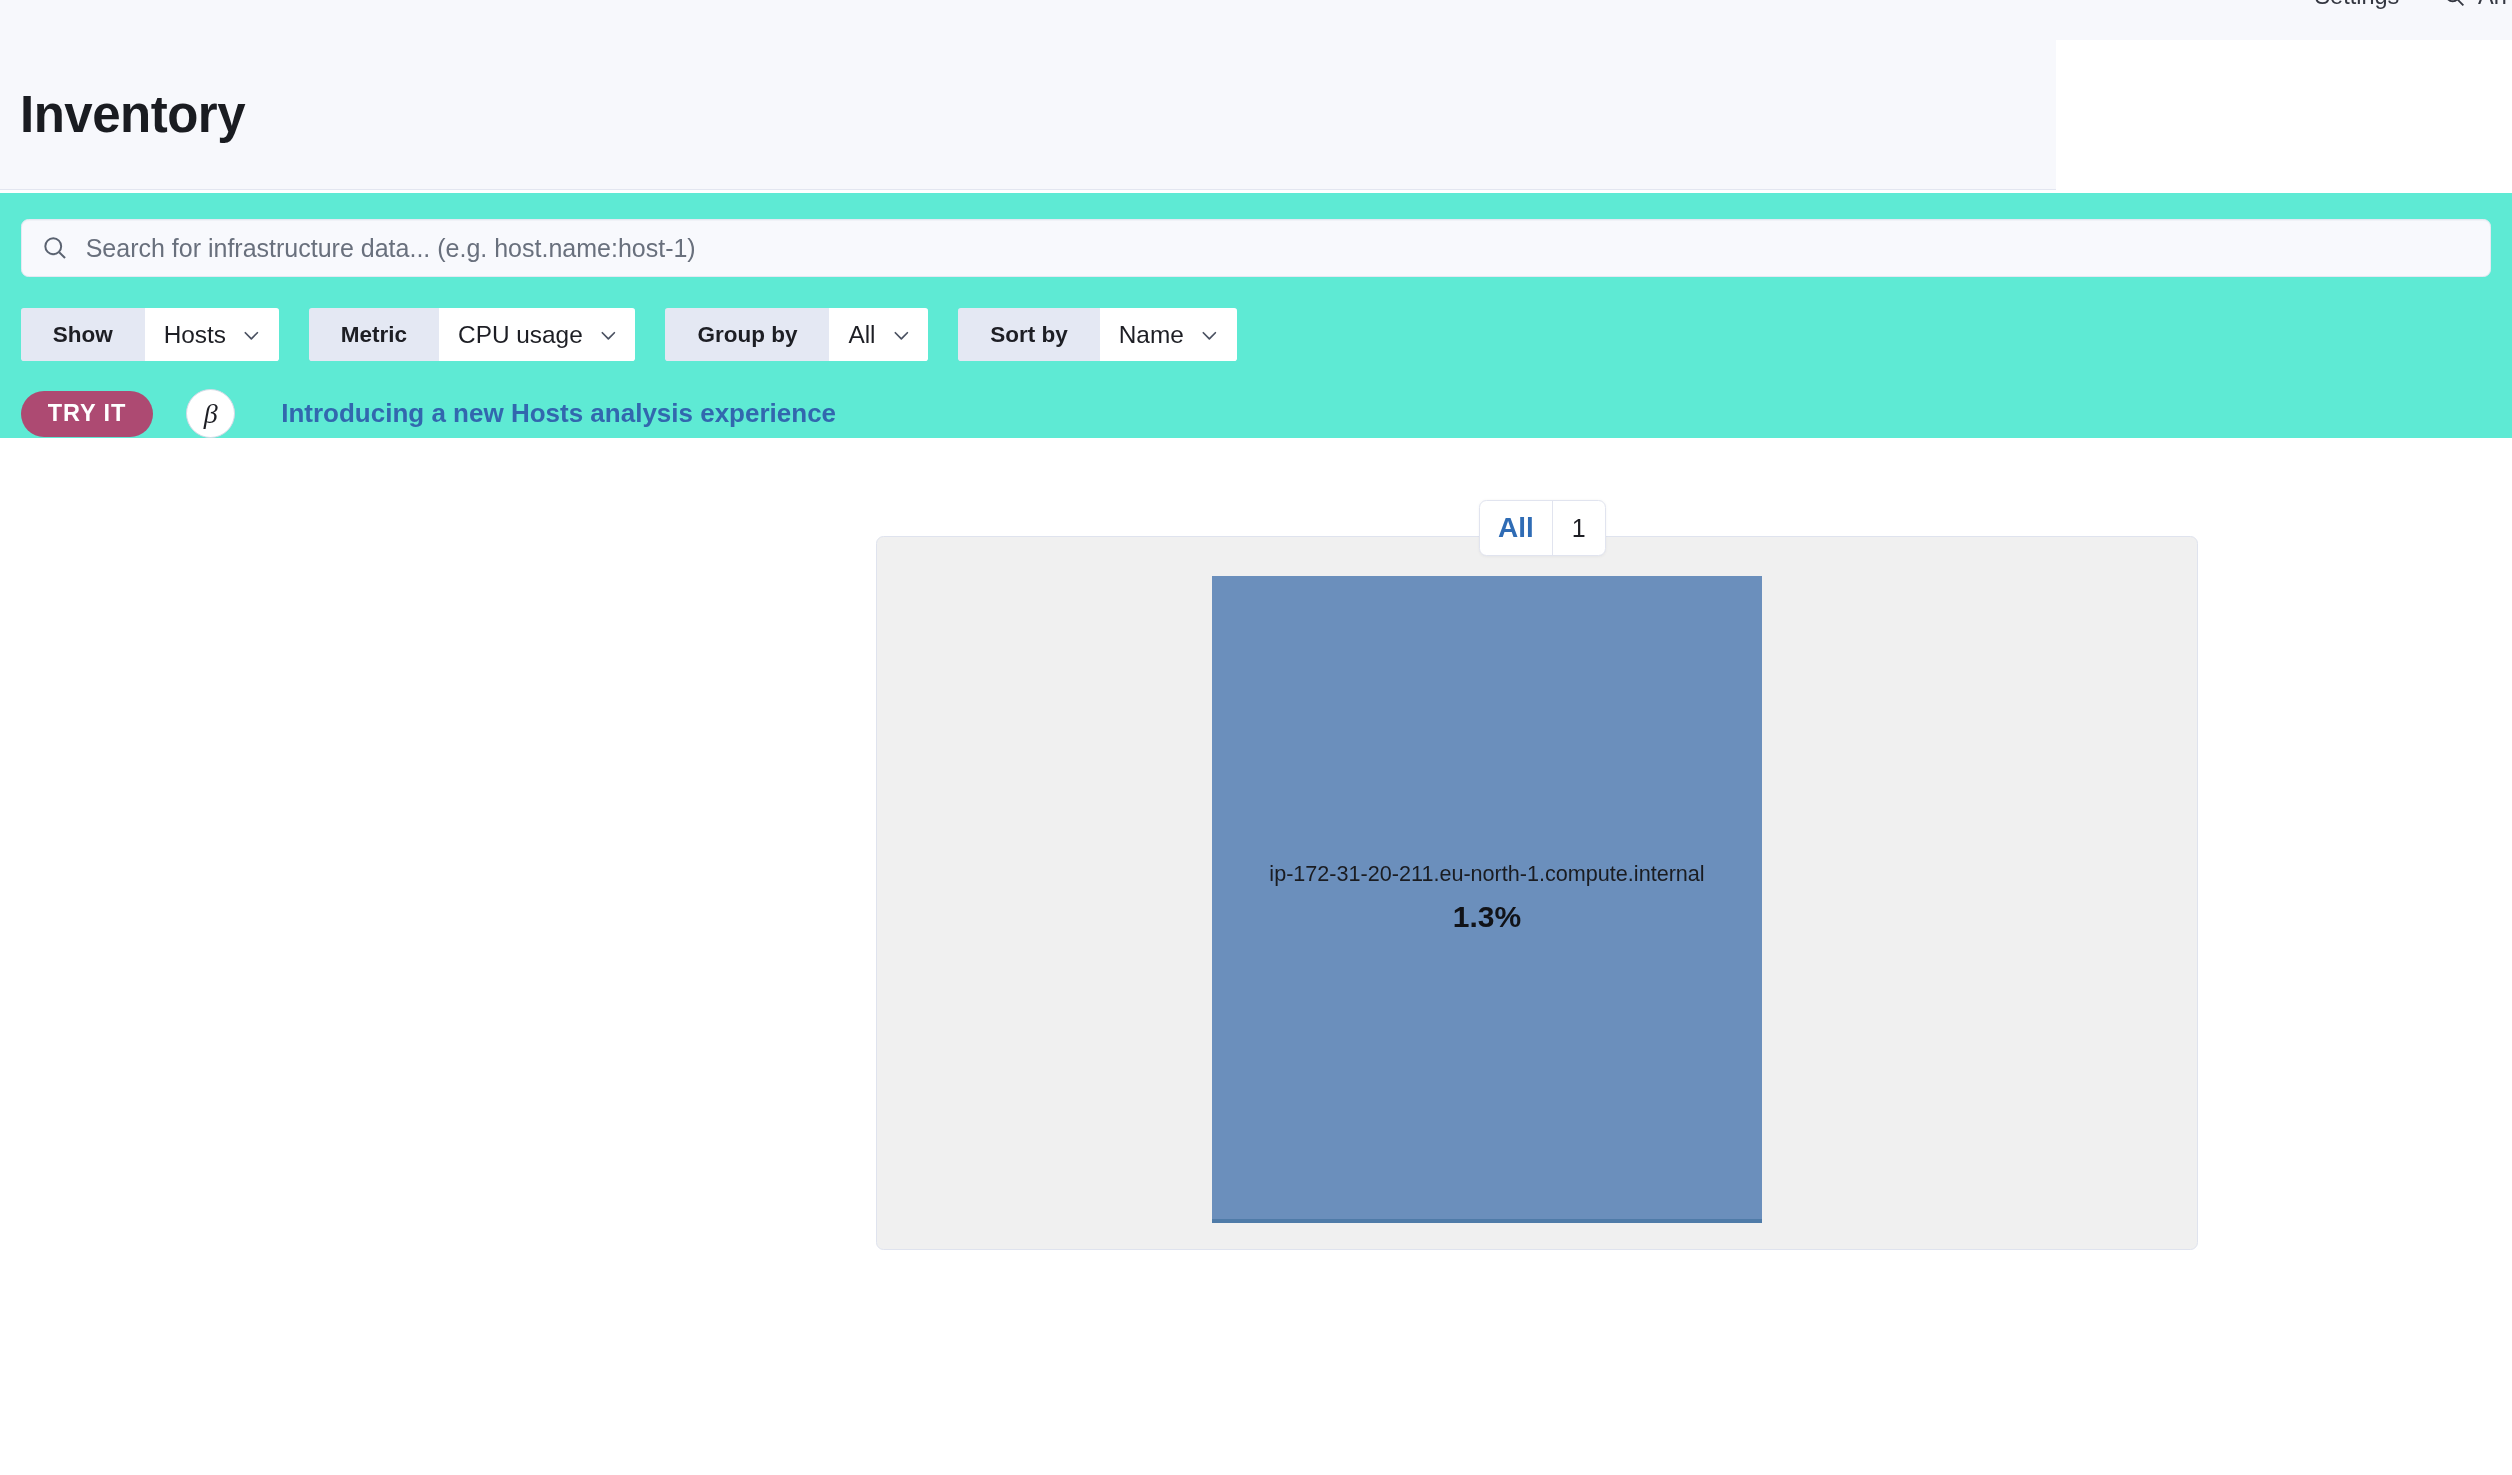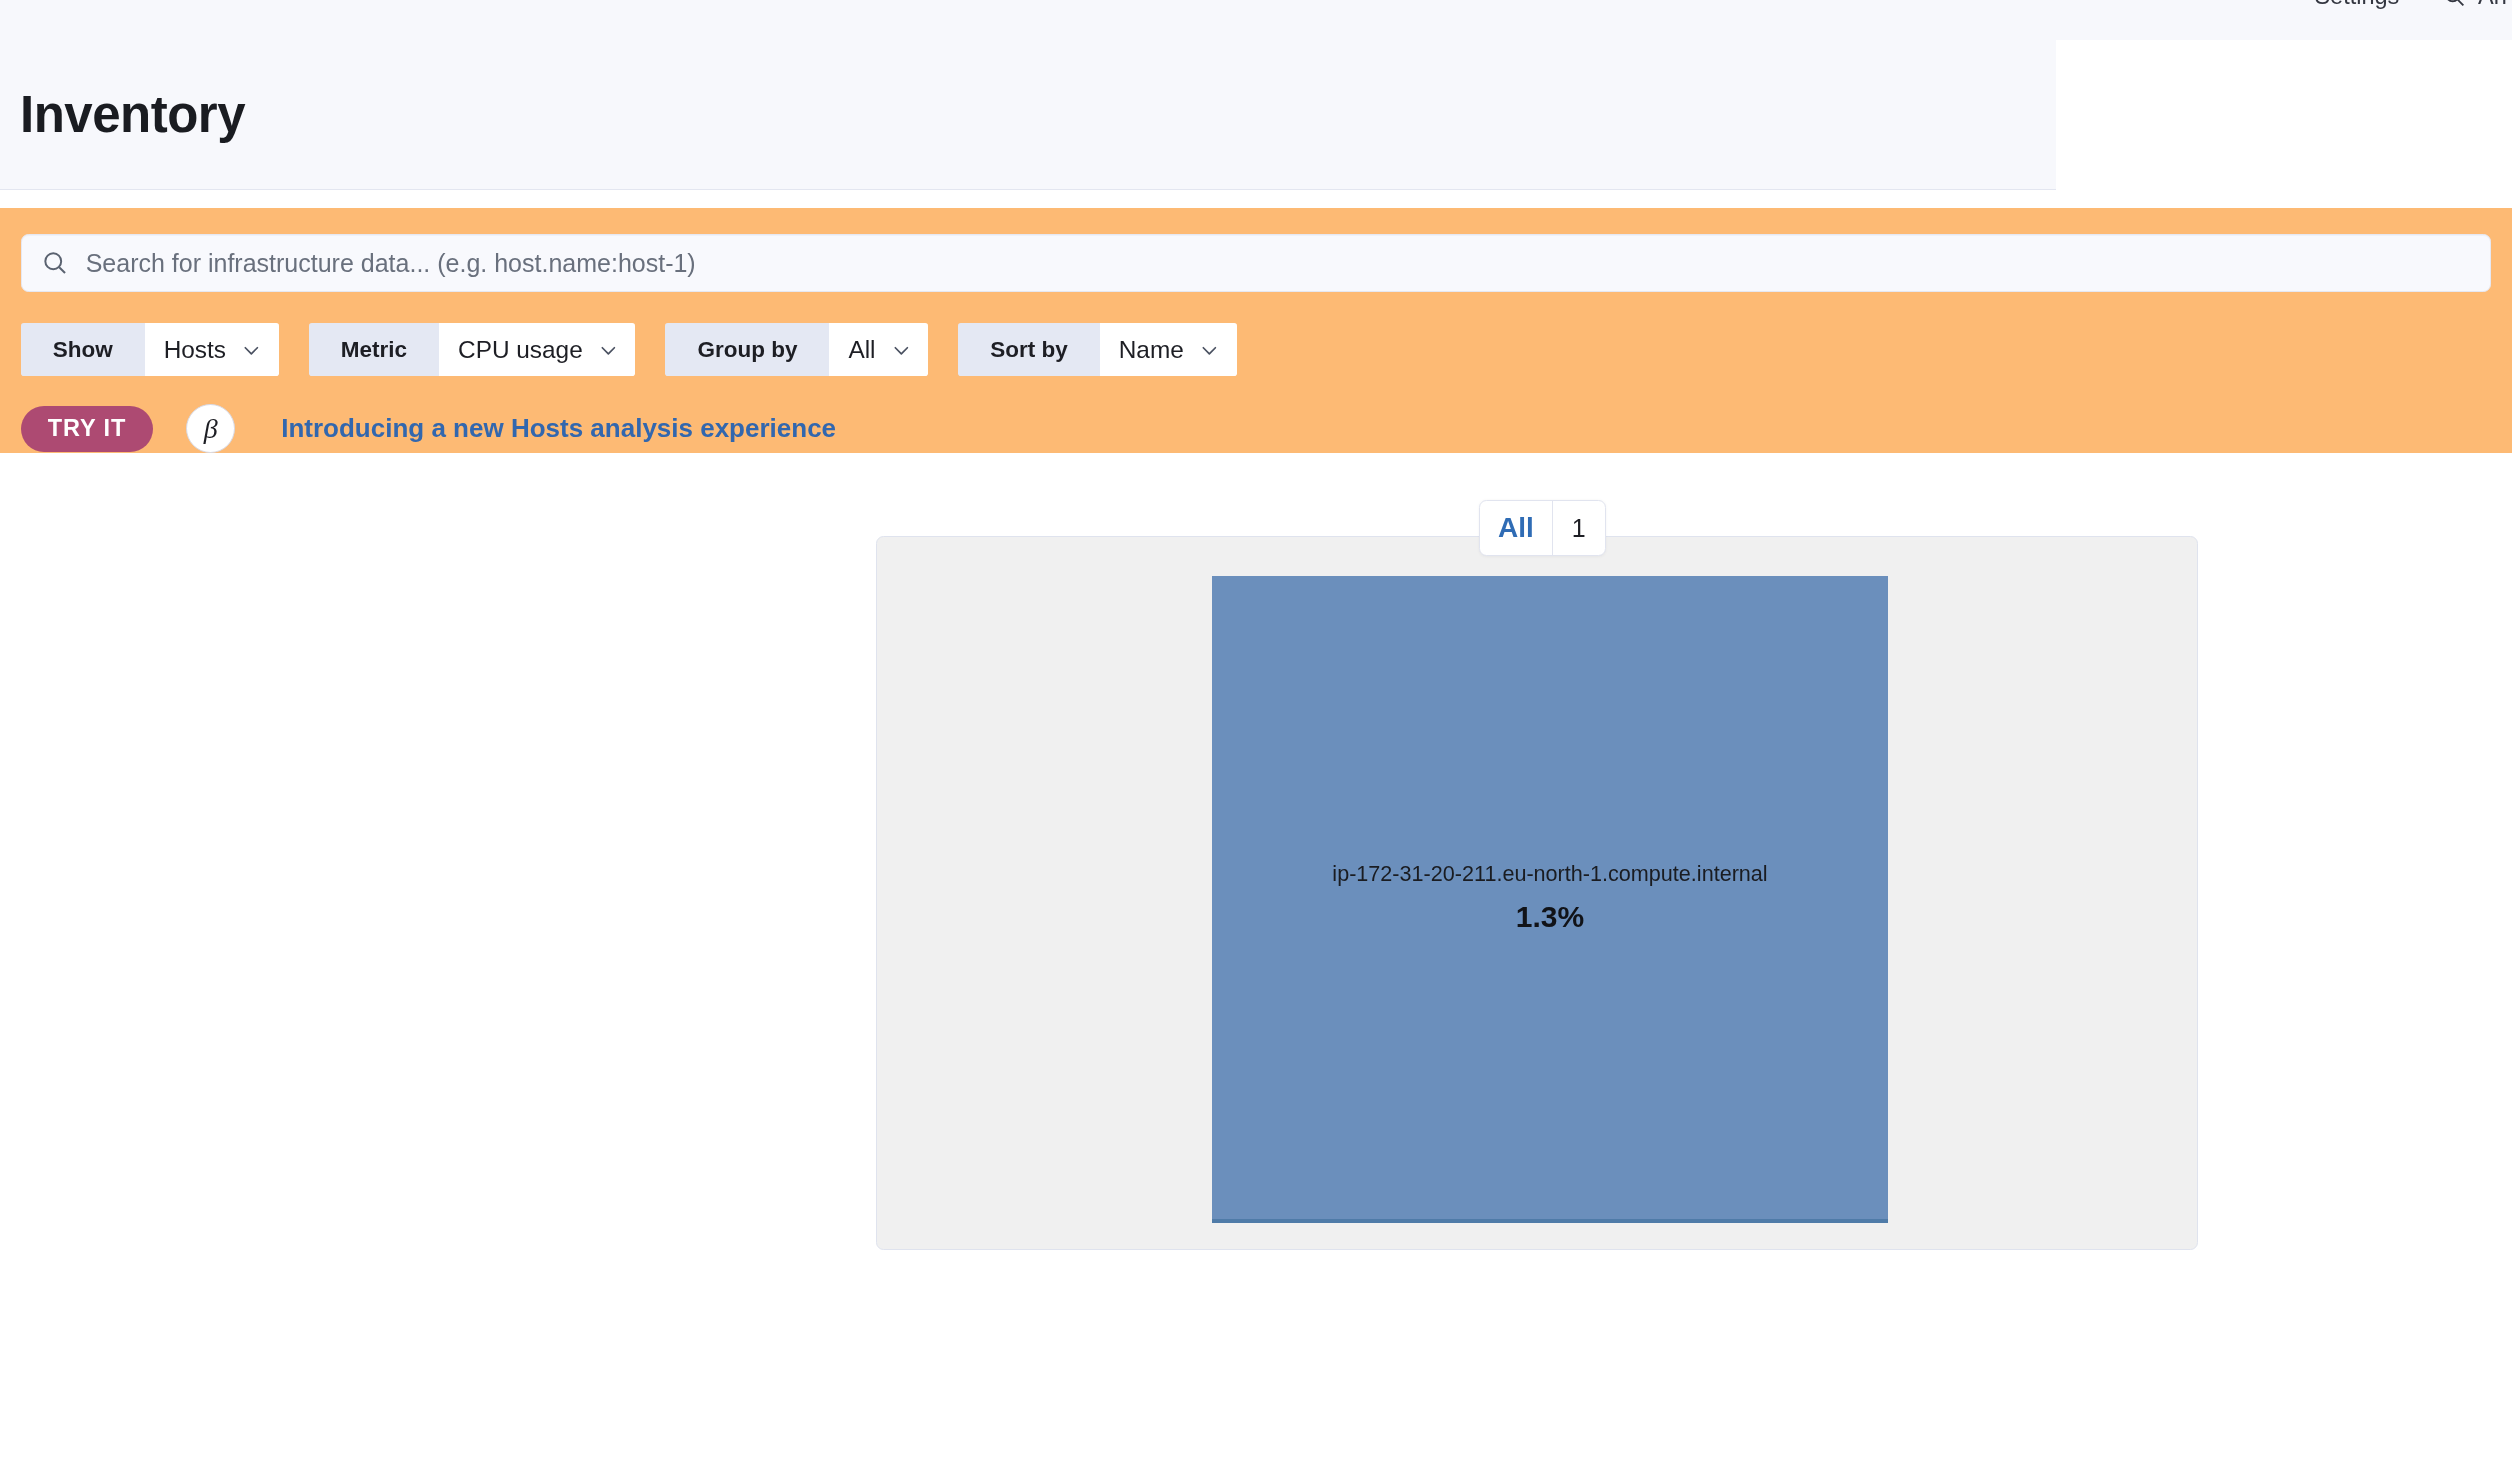--- a/index.html
+++ b/index.html
@@ -73,23 +73,23 @@
     margin-left: 20px;
     font-size: 51px;
     font-weight: 700;
     letter-spacing: -0.5px;
     color: #1a1c21;
   }
 
   
   .filter-band {
     position: absolute;
-    top: 208px; left: 0;
+    top: 193px; left: 0;
     width: 2512px;
-    background: #fdba74;
+    background: #5eead4;
     padding: 0;
   }
   .search-row {
     padding: 26px 20.7px 0 20.7px;
   }
   .search-box {
     position: relative;
     height: 58px;
     background: #f8f9fd;
     border: 0.9px solid #e6e8f2;
@@ -253,21 +253,21 @@
     inset: 0;
     background: #f0f0f0;
     border: 0.9px solid #dfe3ee;
     border-radius: 7.5px;
     box-sizing: border-box;
   }
   .treemap-node {
     position: absolute;
     left: 335px;
     top: 39px;
-    width: 676px;
+    width: 550px;
     height: 647px;
     background: #6b8fbc;
     border-bottom: 4.7px solid #4f7ba8;
     box-sizing: border-box;
     display: flex;
     flex-direction: column;
     align-items: center;
     justify-content: center;
     gap: 12.2px;
     cursor: pointer;

